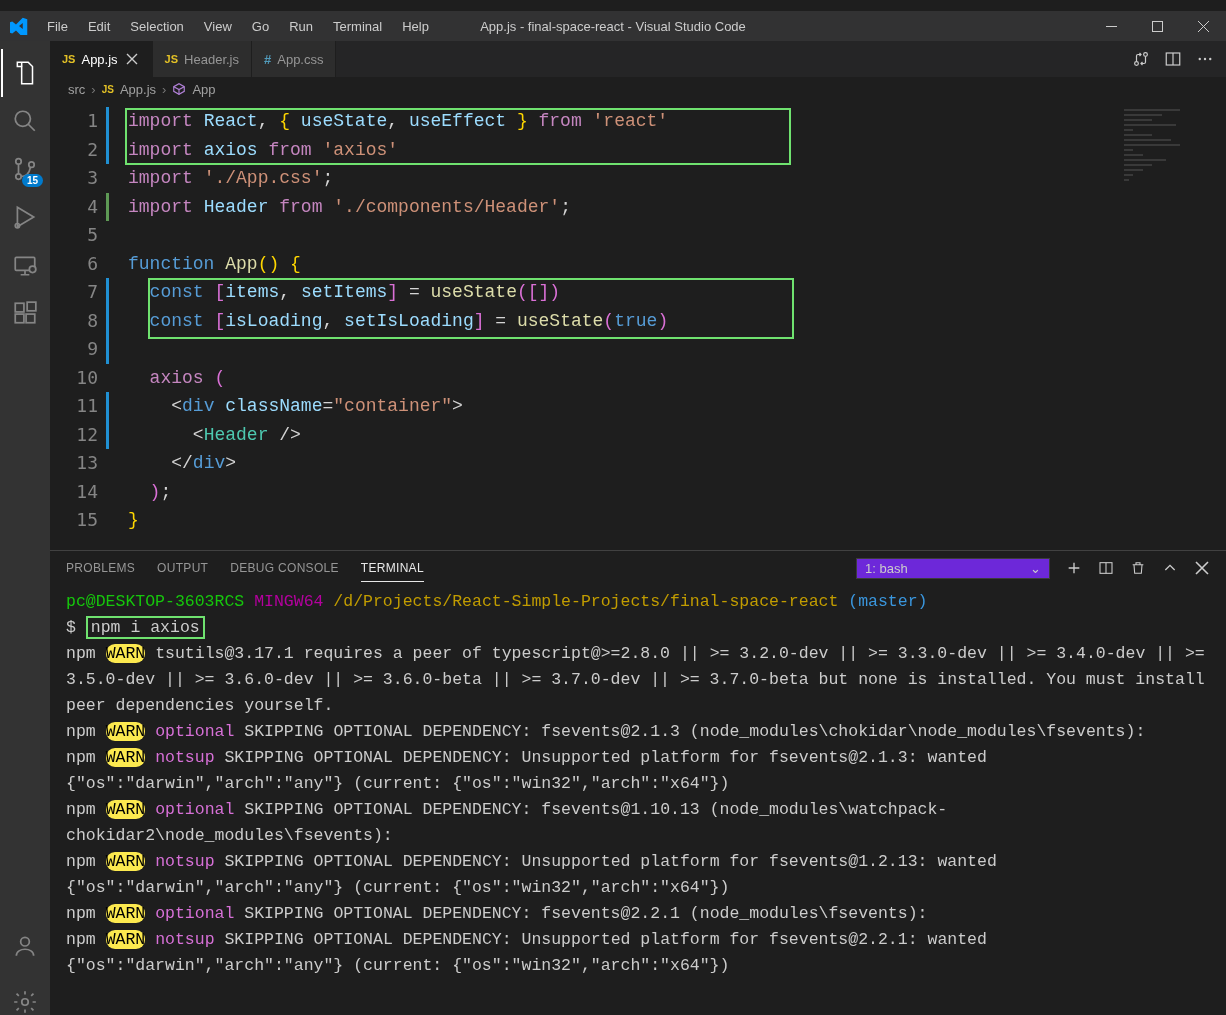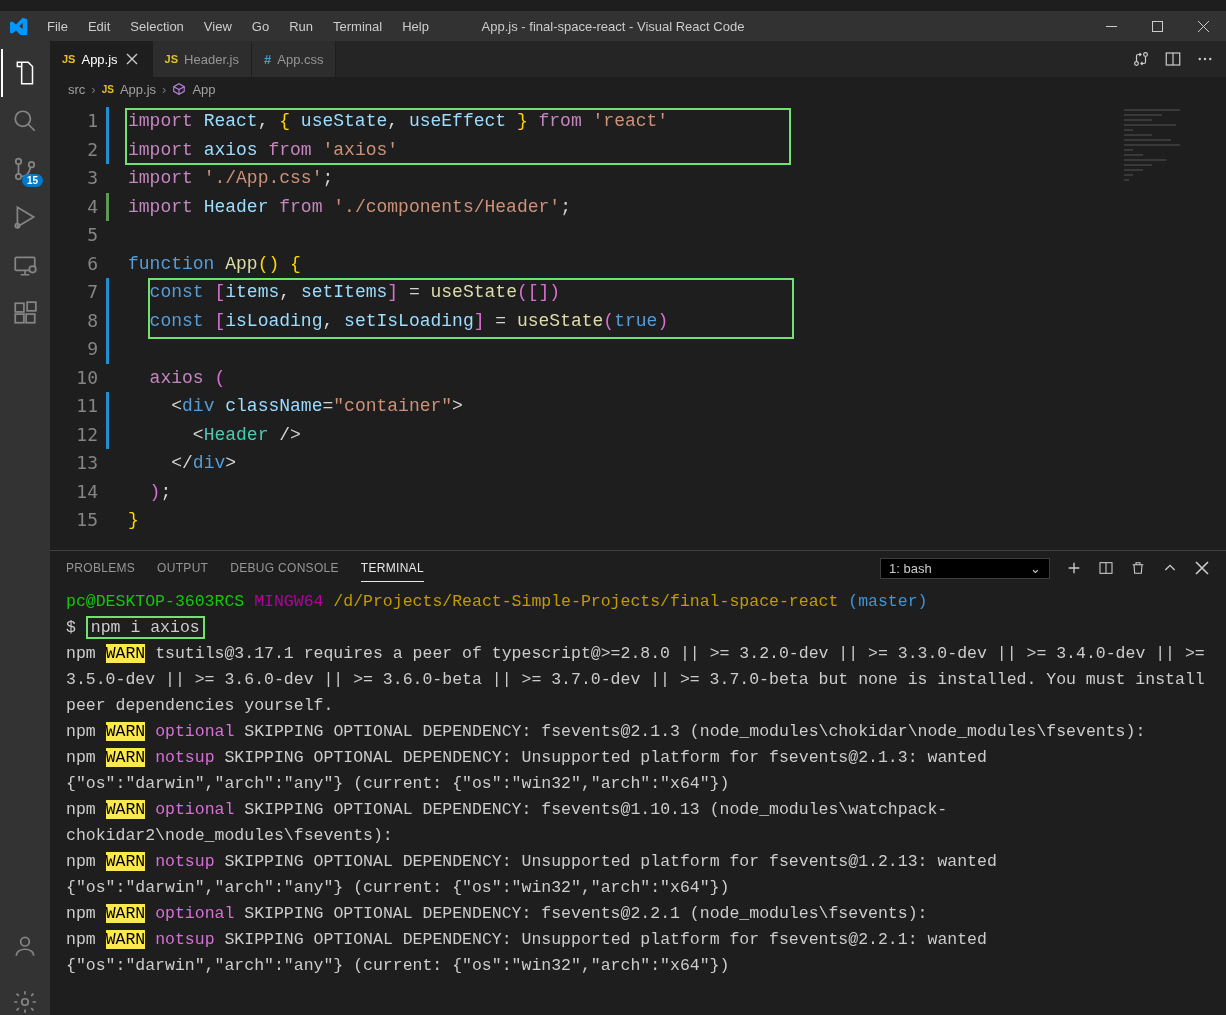--- a/index.html
+++ b/index.html
@@ -97,34 +97,34 @@
   border-top: 1px solid #414141;
   display: flex; flex-direction: column;
 }
 .panel-tabs {
   height: 34px; display: flex; align-items: center;
   padding: 0 16px; gap: 22px; font-size: 12px; color: #969696;
 }
 .panel-tab { cursor: pointer; padding: 6px 0; text-transform: uppercase; letter-spacing: 0.3px; }
 .panel-tab.active { color: #e7e7e7; border-bottom: 1px solid #e7e7e7; }
 .panel-right { margin-left: auto; display: flex; align-items: center; gap: 16px; color: #ccc; }
-.term-select { background: #000000; border: 1px solid #3c3c3c; color: #ccc; padding: 2px 8px; width: 170px; display:flex; justify-content:space-between; align-items:center; font-size:13px;}
+.term-select { background: #6d28d9; border: 1px solid #3c3c3c; color: #ccc; padding: 2px 8px; width: 194px; display:flex; justify-content:space-between; align-items:center; font-size:13px;}
 
 .terminal {
   flex: 1; padding: 4px 16px;
   font-family: Consolas, "Courier New", monospace;
   font-size: 16.5px; line-height: 26px;
   overflow: hidden;
   color: #cccccc;
 }
 .term-green { color: #16c60c; }
 .term-purple { color: #b4009e; }
 .term-yellow { color: #c19c00; }
 .term-cyan { color: #3a96dd; }
-.term-warn { background: #fce94f; color: #000; font-weight: normal; }
+.term-warn { background: #fce94f; color: #000; font-weight: normal; border-radius: 9px; }
 .term-pink { color: #d670d6; }
 .term-cmd-box { border:2px solid #6fe26f; padding:0 3px;}
 
 svg { display:block; }
 </style>
 </head>
 <body>
 
 <div class="titlebar">
   <svg class="vscode-logo" viewBox="0 0 24 24">
@@ -133,21 +133,21 @@
   <div class="menu-items">
     <div class="menu-item">File</div>
     <div class="menu-item">Edit</div>
     <div class="menu-item">Selection</div>
     <div class="menu-item">View</div>
     <div class="menu-item">Go</div>
     <div class="menu-item">Run</div>
     <div class="menu-item">Terminal</div>
     <div class="menu-item">Help</div>
   </div>
-  <div class="window-title">App.js - final-space-react - Visual React Code</div>
+  <div class="window-title">App.js - final-space-react - Visual Studio Code</div>
   <div class="window-controls">
     <div class="win-ctrl">
         <svg width="11" height="1">
           <rect width="11" height="1" fill="#ccc"></rect>
         </svg>
       </div>
     <div class="win-ctrl">
         <svg width="11" height="11">
           <rect x="0.5" y="0.5" width="10" height="10" fill="none" stroke="#ccc"></rect>
         </svg>

